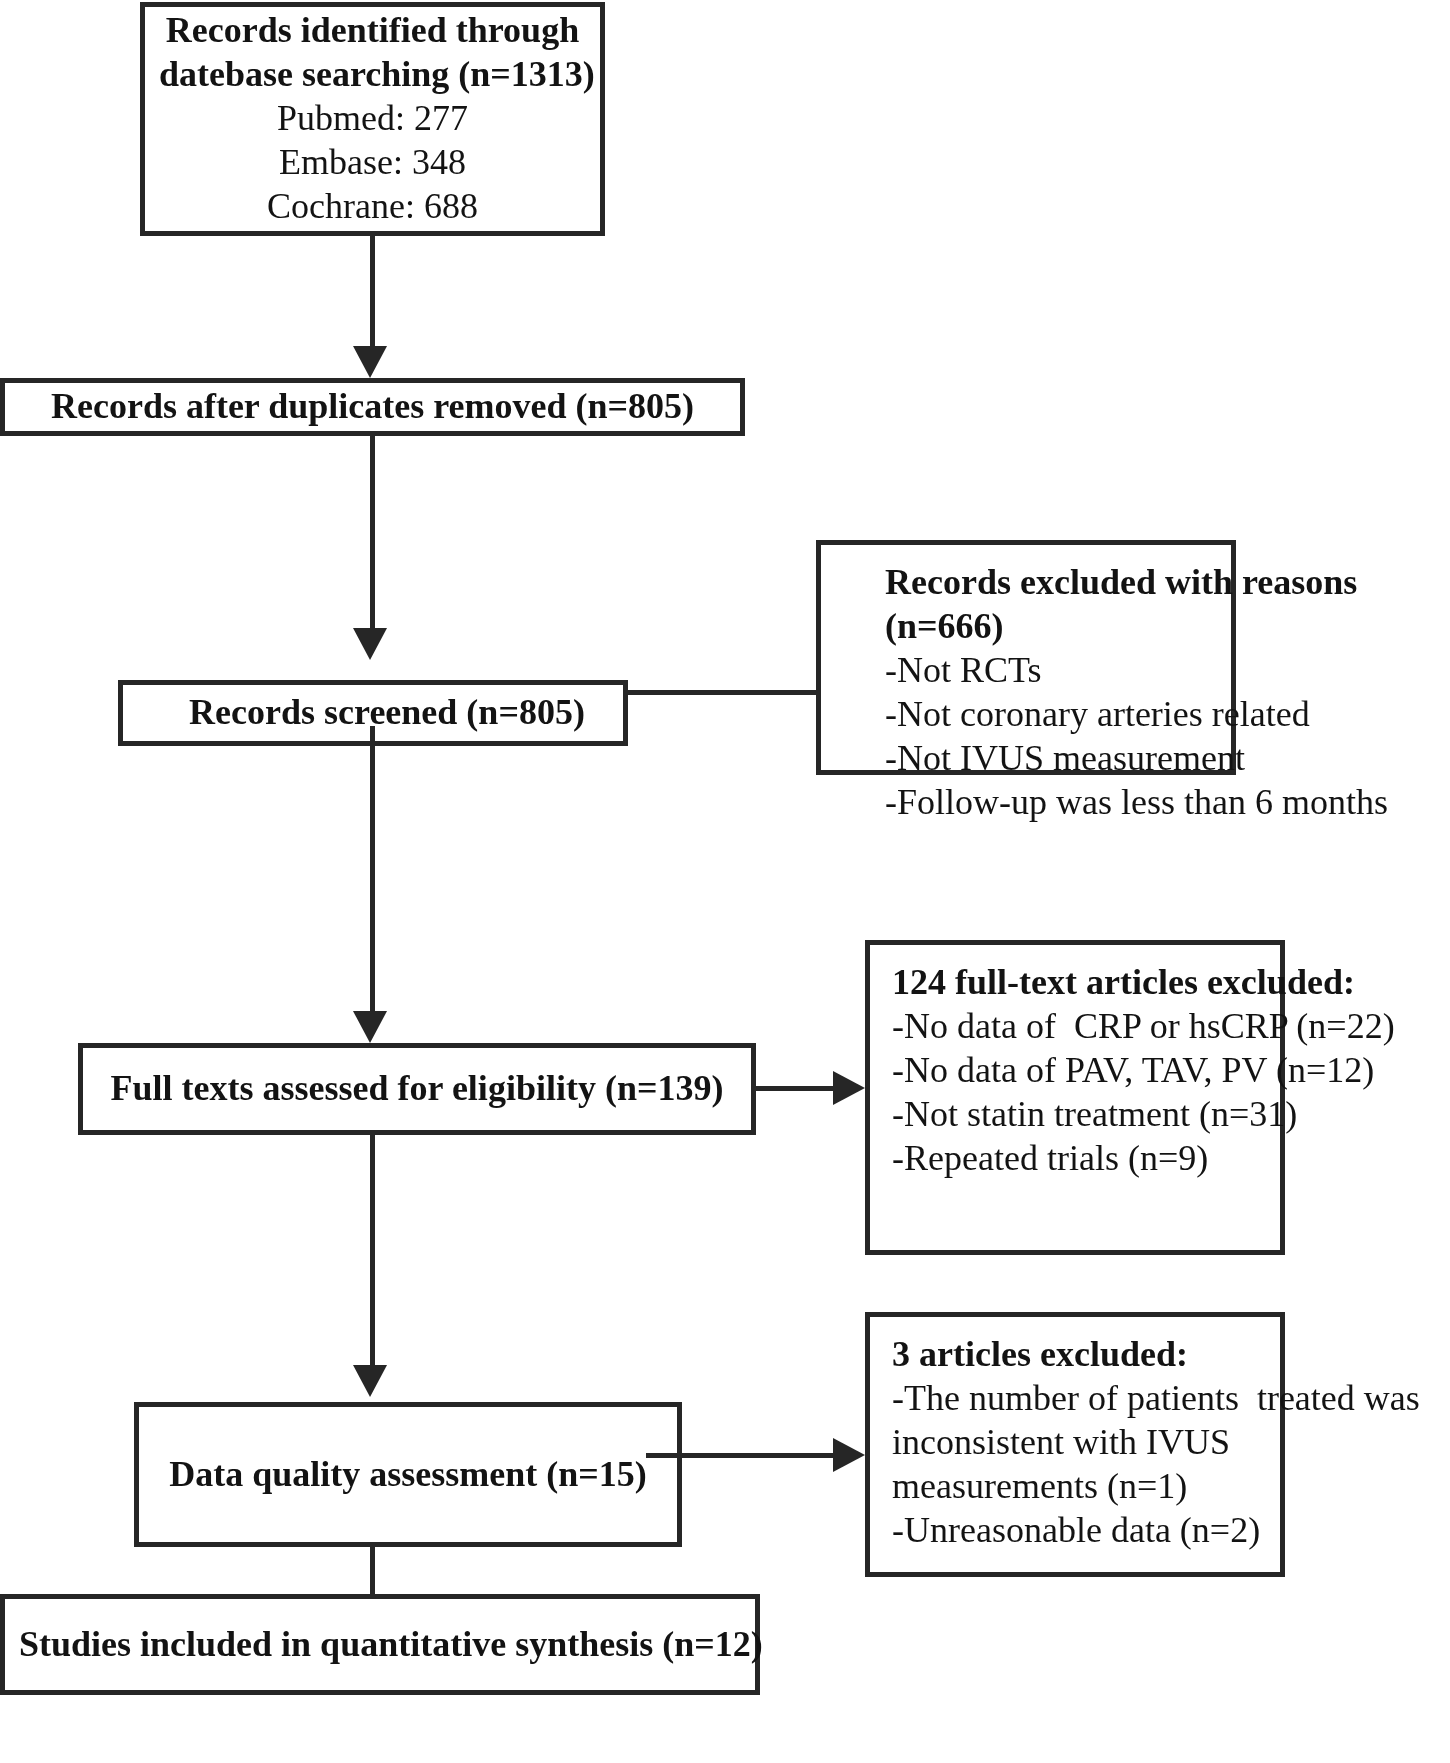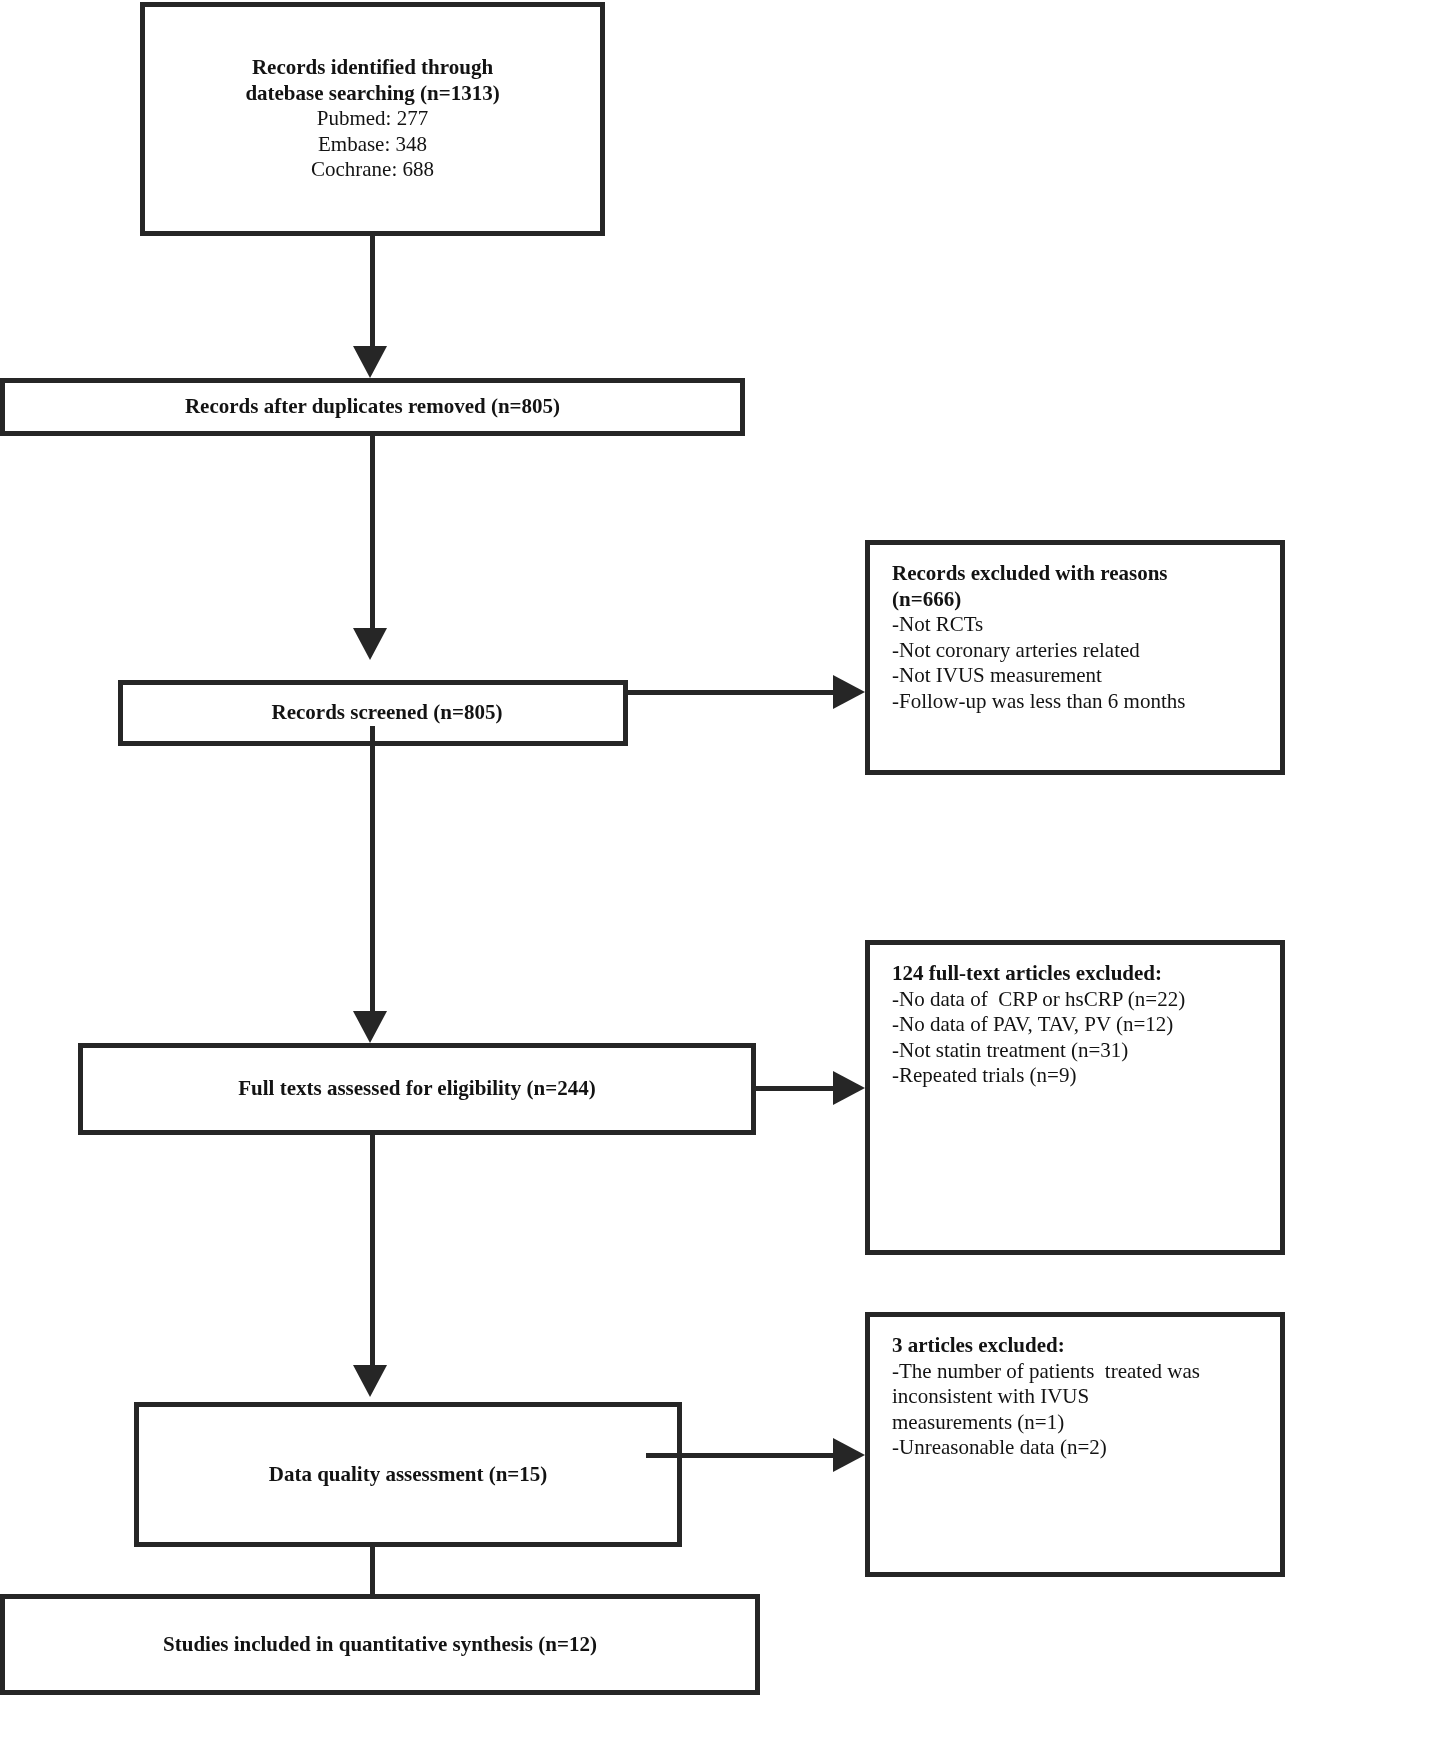--- a/index.html
+++ b/index.html
@@ -21,21 +21,21 @@
   }
   .box {
     position: absolute;
     box-sizing: border-box;
     border: 5px solid #262626;
     background: #ffffff;
     display: flex;
     flex-direction: column;
     justify-content: center;
     text-align: center;
-    font-size: 21px;
+    font-size: 36px;
     line-height: 1.22;
     color: #131313;
   }
   .box.left-align {
     text-align: left;
     justify-content: flex-start;
   }
   .box .pad {
     padding: 0 14px;
   }
@@ -103,37 +103,37 @@
 
   <div class="box" style="left:118px; top:680px; width:510px; height:66px;padding-left:28px;">
     <div class="pad">
       <span class="ln bold">Records screened (n=805)</span>
     </div>
   </div>
 
   <div class="hline" style="left:628px; top:690px; width:208px;"></div>
   <div class="arrow-right" style="left:833px; top:675px;"></div>
 
-  <div class="box left-align" style="left:865px; top:540px; width:420px; height:235px;">
+  <div class="box left-align" style="left:816px; top:540px; width:420px; height:235px;padding-left:42px;">
     <div class="pad">
       <span class="ln bold">Records excluded with reasons</span>
       <span class="ln bold">(n=666)</span>
       <span class="ln reg">-Not RCTs</span>
       <span class="ln reg">-Not coronary arteries related</span>
       <span class="ln reg">-Not IVUS measurement</span>
       <span class="ln reg">-Follow-up was less than 6 months</span>
     </div>
   </div>
 
   <div class="vline" style="left:370px; top:726px; height:285px;"></div>
   <div class="arrow-down" style="left:353px; top:1011px;"></div>
 
   <div class="box" style="left:78px; top:1043px; width:678px; height:92px;">
     <div class="pad">
-      <span class="ln bold">Full texts assessed for eligibility (n=244)</span>
+      <span class="ln bold">Full texts assessed for eligibility (n=139)</span>
     </div>
   </div>
 
   <div class="hline" style="left:756px; top:1086px; width:80px;"></div>
   <div class="arrow-right" style="left:833px; top:1071px;"></div>
 
   <div class="box left-align" style="left:865px; top:940px; width:420px; height:315px;">
     <div class="pad">
       <span class="ln bold">124 full-text articles excluded:</span>
       <span class="ln reg">-No data of  CRP or hsCRP (n=22)</span>

